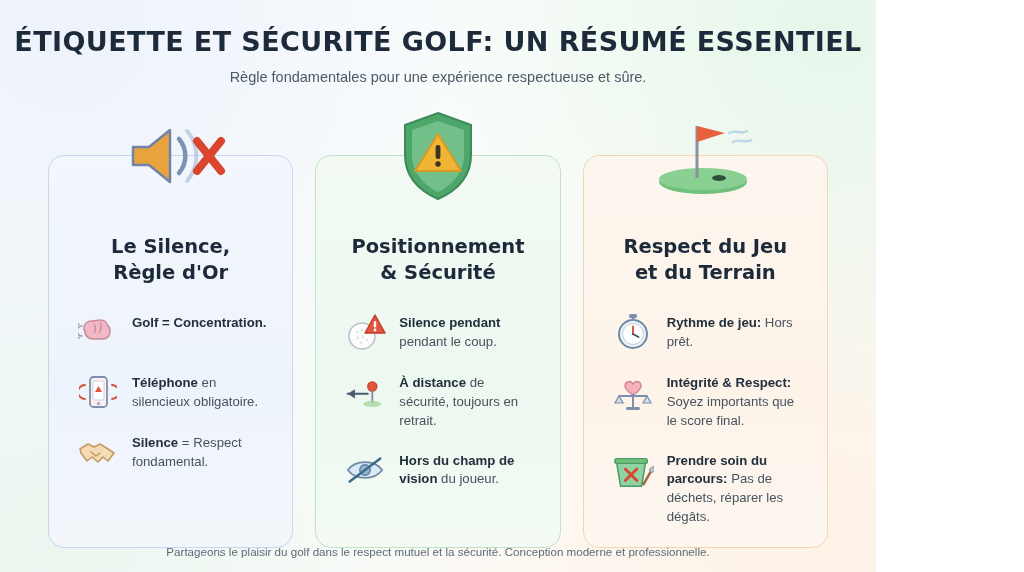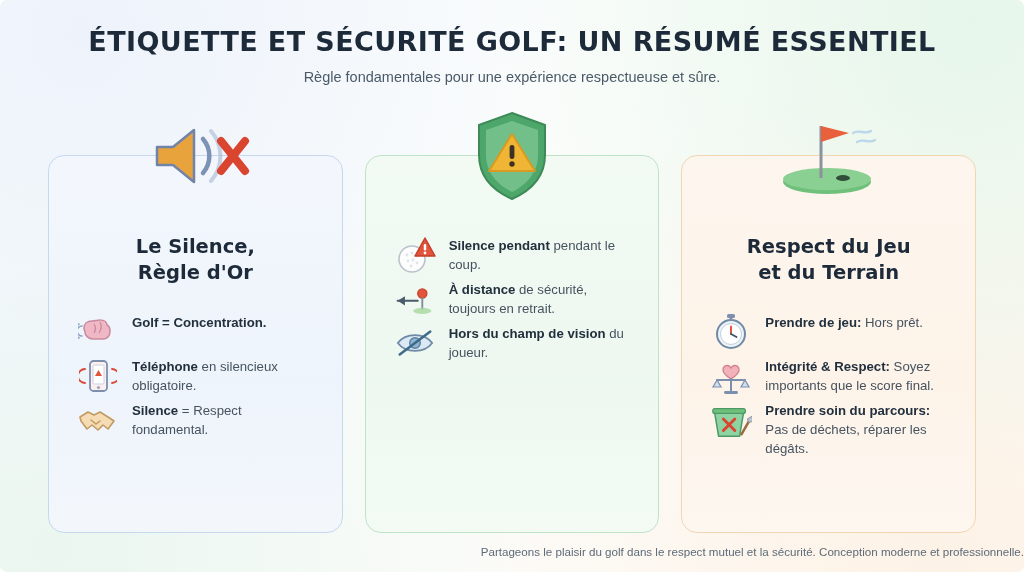--- a/index.html
+++ b/index.html
@@ -8,31 +8,30 @@
   }
   body {
     width: 1024px;
     height: 572px;
     overflow: hidden;
     font-family: "Liberation Sans", sans-serif;
     background: #ffffff;
   }
   .infographic {
     position: relative;
-    width: 1024px;
+    width: 876px;
     height: 572px;
     box-sizing: border-box;
     background:
       radial-gradient(circle at 8% 6%, #eef3fb 0%, rgba(238,243,251,0) 45%),
       radial-gradient(circle at 95% 4%, #e6f6ea 0%, rgba(230,246,234,0) 42%),
       radial-gradient(circle at 92% 95%, #fdf2e6 0%, rgba(253,242,230,0) 45%),
       radial-gradient(circle at 5% 96%, #eaf6ef 0%, rgba(234,246,239,0) 42%),
       linear-gradient(135deg, #f7fbff 0%, #fbfdfb 45%, #fefaf6 100%);
     padding: 0;
-    border-radius: 7px;
   }
   .header {
     text-align: center;
     padding-top: 26px;
   }
   .title {
     font-size: 27px;
     font-weight: bold;
     letter-spacing: 0.4px;
     color: #1d2a3a;
@@ -90,21 +89,21 @@
     font-weight: bold;
     line-height: 1.32;
     color: #1d2a3a;
     font-family: "DejaVu Sans", sans-serif;
     margin-bottom: 26px;
     white-space: pre-line;
   }
   .items {
     display: flex;
     flex-direction: column;
-    gap: 2px;
+    gap: 18px;
     padding-left: 6px;
   }
   .item {
     display: flex;
     align-items: flex-start;
     gap: 13px;
   }
   .item-icon {
     flex: 0 0 42px;
     width: 42px;
@@ -122,21 +121,21 @@
   }
   .item-text b {
     color: #22303e;
     font-weight: bold;
   }
   .footer {
     position: absolute;
     bottom: 14px;
     left: 0;
     right: 0;
-    text-align: right;
+    text-align: center;
     font-size: 11.6px;
     color: #5d6b78;
     font-family: "Liberation Sans", sans-serif;
   }
   svg { display: block; }
 </style>
 </head>
 <body>
 
 <div class="infographic">
@@ -211,20 +210,22 @@
     <div class="card green">
       <div class="card-icon">
         <svg width="90" height="96" viewBox="0 0 90 96">
           <path d="M45 5 L78 17 v30 c0 22-15 36-33 44-18-8-33-22-33-44V17z" fill="#4ea76a" stroke="#3d8a57" stroke-width="2"></path>
           <path d="M45 13 L71 22 v25c0 18-12 30-26 37-14-7-26-19-26-37V22z" fill="#8fd3a3" opacity="0.55"></path>
           <path d="M45 26 L68 63 H22 z" fill="#f0b535" stroke="#d79a22" stroke-width="2" stroke-linejoin="round"></path>
           <rect x="42.6" y="37" width="4.8" height="14" rx="2.3" fill="#3b3224"></rect>
           <circle cx="45" cy="56" r="2.7" fill="#3b3224"></circle>
         </svg>
       </div>
+      <div class="card-title">Positionnement
+&amp; Sécurité</div>
       <div class="items">
 
         <div class="item">
           <span class="item-icon">
             <svg width="42" height="40" viewBox="0 0 42 40">
               <circle cx="18" cy="24" r="13" fill="#fdfdfd" stroke="#b9c3cc" stroke-width="1.6"></circle>
               <g fill="#dfe5ea">
                 <circle cx="13" cy="20" r="1.4"></circle>
                   <circle cx="18" cy="18" r="1.4"></circle>
                   <circle cx="23" cy="21" r="1.4"></circle>
@@ -290,21 +291,21 @@
           <span class="item-icon">
             <svg width="40" height="40" viewBox="0 0 40 40">
               <circle cx="20" cy="22" r="14" fill="#eef3f8" stroke="#6f8aa6" stroke-width="2"></circle>
               <circle cx="20" cy="22" r="10.5" fill="#ffffff" stroke="#c2d0de" stroke-width="1"></circle>
               <rect x="16" y="2" width="8" height="4" rx="1.6" fill="#7d8fae"></rect>
               <rect x="18.6" y="5" width="2.8" height="4" fill="#7d8fae"></rect>
               <line x1="20" y1="22" x2="20" y2="14.5" stroke="#e2553c" stroke-width="2" stroke-linecap="round"></line>
               <line x1="20" y1="22" x2="25.5" y2="25" stroke="#40516a" stroke-width="1.8" stroke-linecap="round"></line>
             </svg>
           </span>
-          <span class="item-text"><b>Prendre de jeu:</b><span> Hors prêt.</span></span>
+          <span class="item-text"><b>Rythme de jeu:</b><span> Hors prêt.</span></span>
         </div>
 
         <div class="item">
           <span class="item-icon">
             <svg width="42" height="40" viewBox="0 0 42 40">
               <path d="M21 12 c-2-4-8-3-8 2 0 4 5 7 8 9 3-2 8-5 8-9 0-5-6-6-8-2z" fill="#f3b2b9" stroke="#d07f8c" stroke-width="1.3"></path>
               <line x1="21" y1="22" x2="21" y2="35" stroke="#7d8fae" stroke-width="2"></line>
               <line x1="7" y1="24" x2="35" y2="24" stroke="#7d8fae" stroke-width="2" stroke-linecap="round"></line>
               <path d="M7 24 l-4 7 h8 z" fill="#cfe0ef" stroke="#7d8fae" stroke-width="1.2"></path>
               <path d="M35 24 l-4 7 h8 z" fill="#cfe0ef" stroke="#7d8fae" stroke-width="1.2"></path>

